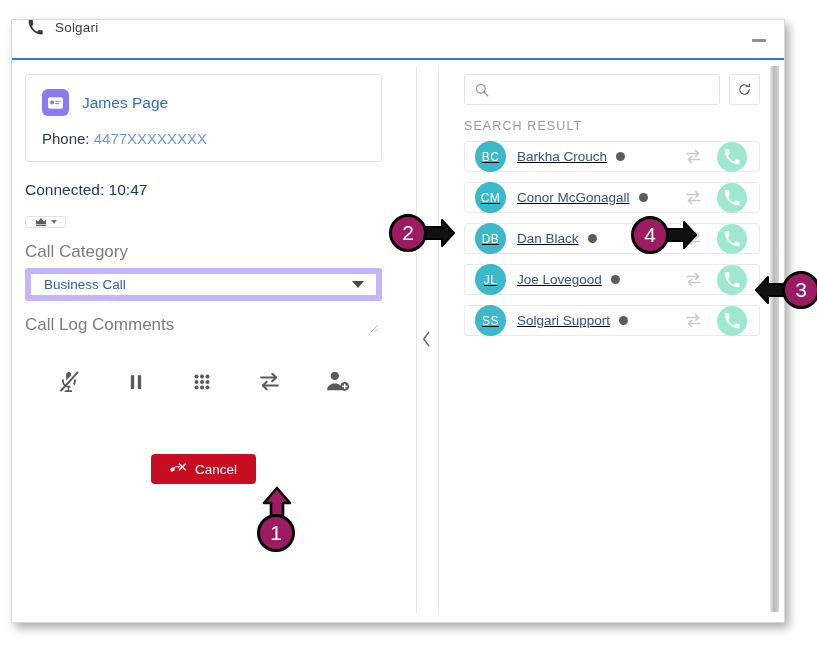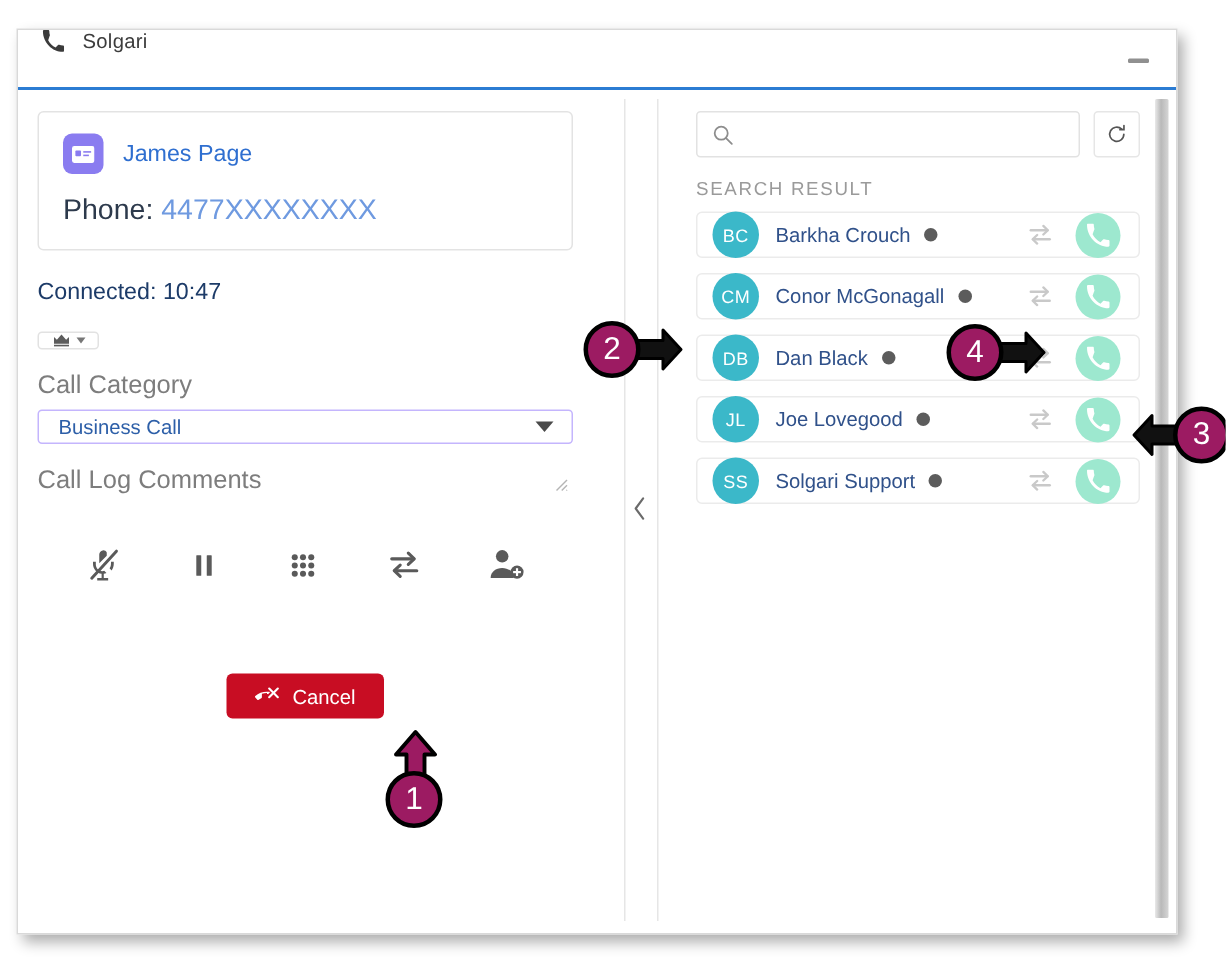--- a/index.html
+++ b/index.html
@@ -108,21 +108,21 @@
     flex: 0 0 auto;
   }
 
   .contact-name {
     font-size: 15.5px;
     color: #2f6fd0;
   }
 
   .phone-line {
     margin-top: 14px;
-    font-size: 19px;
+    font-size: 15px;
     color: #2d3a4c;
   }
   .phone-line .num { color: #6f9ae0; }
 
   .connected {
     margin-top: 19px;
     font-size: 15.5px;
     color: #1d3b68;
   }
 
@@ -187,22 +187,22 @@
 
   .field-label {
     margin-top: 14px;
     font-size: 17px;
     color: #7d7d7d;
   }
 
   .select-box {
     margin-top: 6px;
     width: 357px;
-    height: 23px;
-    border: 1px solid #c4b5fd;
+    height: 33px;
+    border: 6px solid #c4b5fd;
     border-radius: 3px;
     box-sizing: border-box;
     display: flex;
     align-items: center;
     justify-content: space-between;
     padding: 0 12px 0 13px;
     background: #fff;
     cursor: pointer;
   }
   .select-value {
@@ -371,20 +371,21 @@
     height: 31px;
     border: 1px solid #ebebeb;
     border-radius: 4px;
     background: #fff;
     display: flex;
     align-items: center;
     padding: 0 12px 0 10px;
     margin-bottom: 10px;
     box-sizing: border-box;
     cursor: pointer;
+    text-decoration: underline;
   }
 
   .avatar {
     width: 31px; height: 31px;
     border-radius: 50%;
     background: #3bb8c9;
     color: #fff;
     font-size: 12px;
     display: flex;
     align-items: center;

